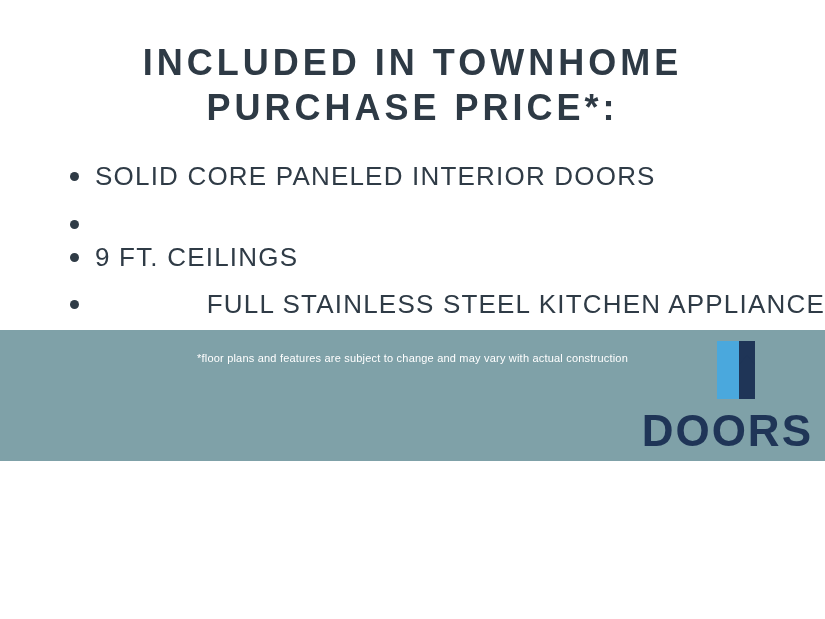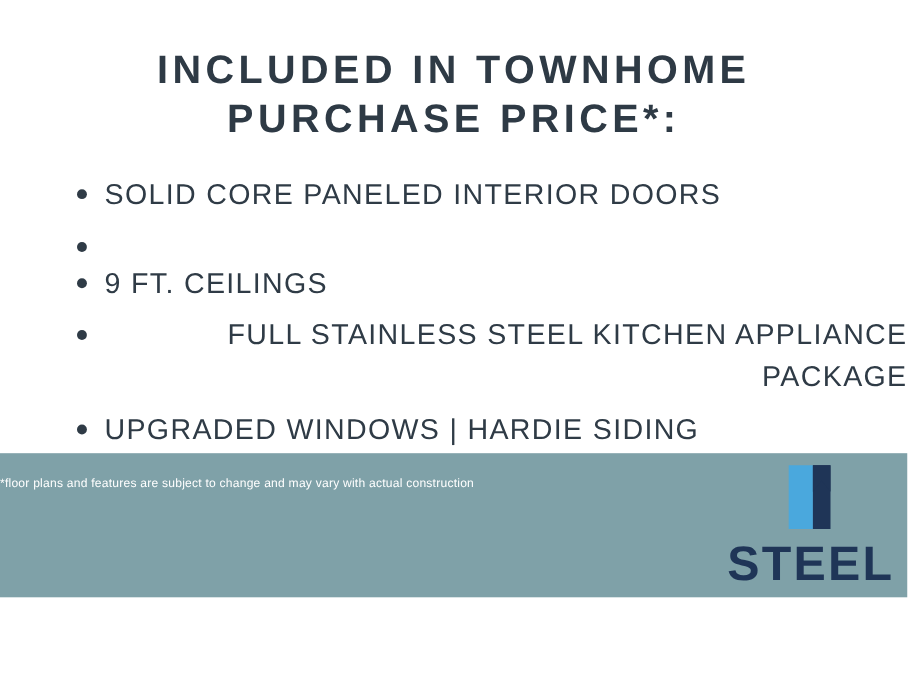--- a/index.html
+++ b/index.html
@@ -9,21 +9,21 @@
   }
   body {
     width: 825px;
     height: 619px;
     font-family: "Liberation Sans", sans-serif;
     overflow: hidden;
     position: relative;
   }
   .slide {
     width: 825px;
-    height: 543px;
+    height: 461px;
     position: relative;
     background: #ffffff;
     box-sizing: border-box;
   }
   .title {
     margin: 0;
     padding: 40px 80px 0 80px;
     text-align: center;
     font-size: 36px;
     font-weight: bold;
@@ -66,20 +66,21 @@
     bottom: 0;
     width: 825px;
     height: 131px;
     background: #7fa1a8;
   }
   .footer-note {
     position: absolute;
     top: 22px;
     left: 0;
     width: 825px;
+    text-align: center;
     font-size: 11px;
     color: #ffffff;
     letter-spacing: 0.2px;
   }
   .logo {
     position: absolute;
     right: 8px;
     bottom: 2px;
     width: 160px;
     height: 120px;
@@ -140,17 +141,17 @@
 
     <div class="logo">
       <div class="logo-mark">
         <svg width="42" height="62" viewBox="0 0 42 62" xmlns="http://www.w3.org/2000/svg">
           <path d="M2 2 H24 V60 H2 Z" fill="#4aa8dd"></path>
           <path d="M24 2 H40 V60 H24 Z" fill="#1f3557"></path>
           <path d="M24 2 L40 2 L32 14 L40 26 L24 26 Z" fill="#4aa8dd" opacity="0.0"></path>
           <path d="M24 2 H40 V26 L32 16 L24 26 Z" fill="#1f3557"></path>
         </svg>
       </div>
-      <div class="logo-word">STEEL</div>
+      <div class="logo-word">DOORS</div>
     </div>
   </div>
 
 </div>
 
 </body></html>

